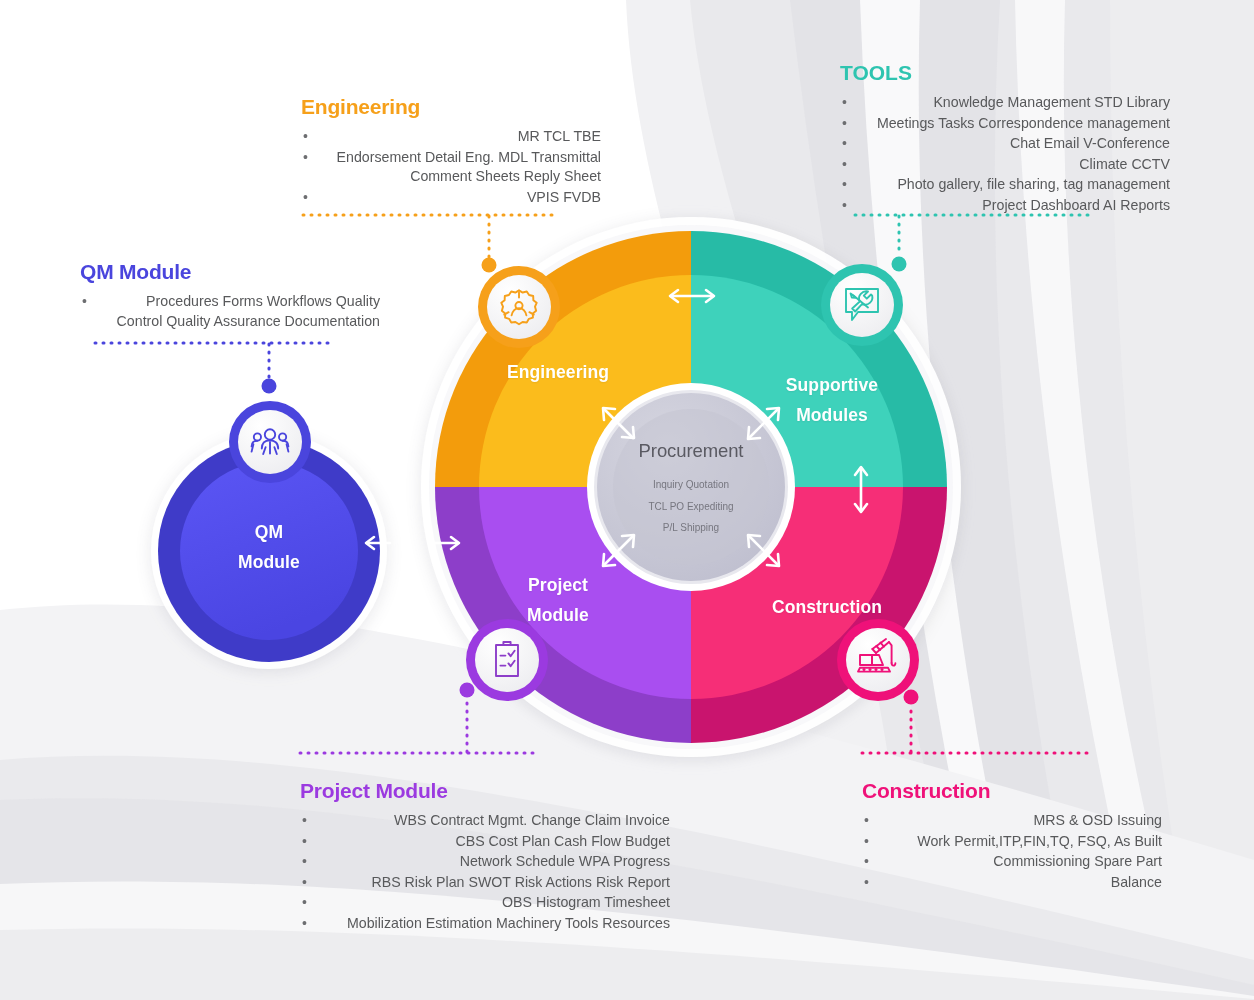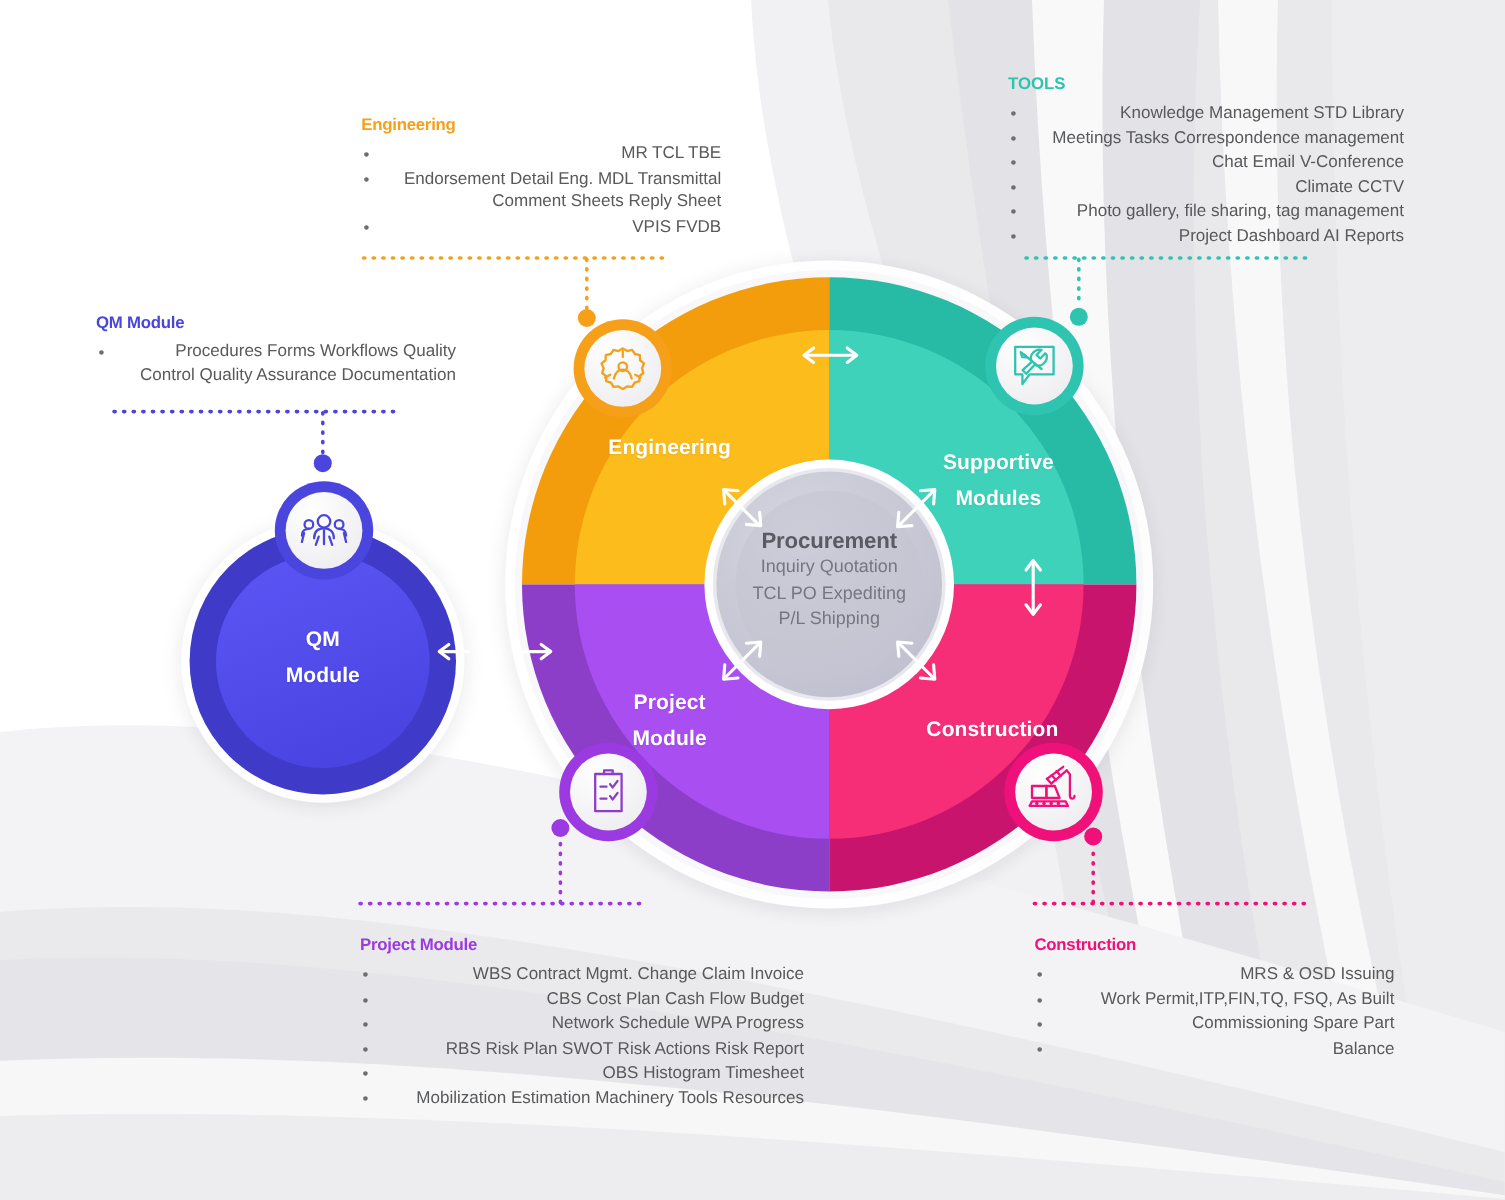--- a/index.html
+++ b/index.html
@@ -11,21 +11,21 @@
     -webkit-font-smoothing:antialiased;
   }
   #stage{position:absolute;inset:0;width:1254px;height:1000px;}
   .layer{position:absolute;inset:0;width:1254px;height:1000px;}
   svg.layer{display:block;}
 
   
   .block{position:absolute;}
   .block h3{
     margin:0 0 8px 0;
-    font-size:14px;font-weight:bold;letter-spacing:-0.2px;
+    font-size:21px;font-weight:bold;letter-spacing:-0.2px;
   }
   .block ul{margin:0;padding:0;list-style:none;}
   .block li{
     position:relative;
     padding-left:17px;
     font-size:14.2px;
     line-height:19.6px;
     color:#58595b;
     margin-bottom:1px;
     white-space:pre-line;
@@ -60,25 +60,25 @@
   #lbl-project{left:468px;top:570px;width:180px;}
   #lbl-construction{left:737px;top:592px;width:180px;}
   #lbl-qm{left:179px;top:517px;width:180px;}
 
   
   #hub-text{
     position:absolute;left:590px;top:440px;width:202px;text-align:center;
     pointer-events:none;
   }
   #hub-text .hub-title{
-    font-size:18.5px;font-weight:bold;color:#5a5a62;margin-bottom:0;
+    font-size:18.5px;font-weight:normal;color:#5a5a62;margin-bottom:12px;
     letter-spacing:-.1px;
   }
   #hub-text .hub-line{
-    font-size:15px;line-height:21.5px;color:#76767f;
+    font-size:10px;line-height:21.5px;color:#76767f;
   }
 </style>
 </head>
 <body>
 
 <div id="stage">
 
   <svg class="layer" viewBox="0 0 1254 1000">
     <defs>
       <linearGradient id="bgf" x1="0" y1="0" x2="1" y2="1">

